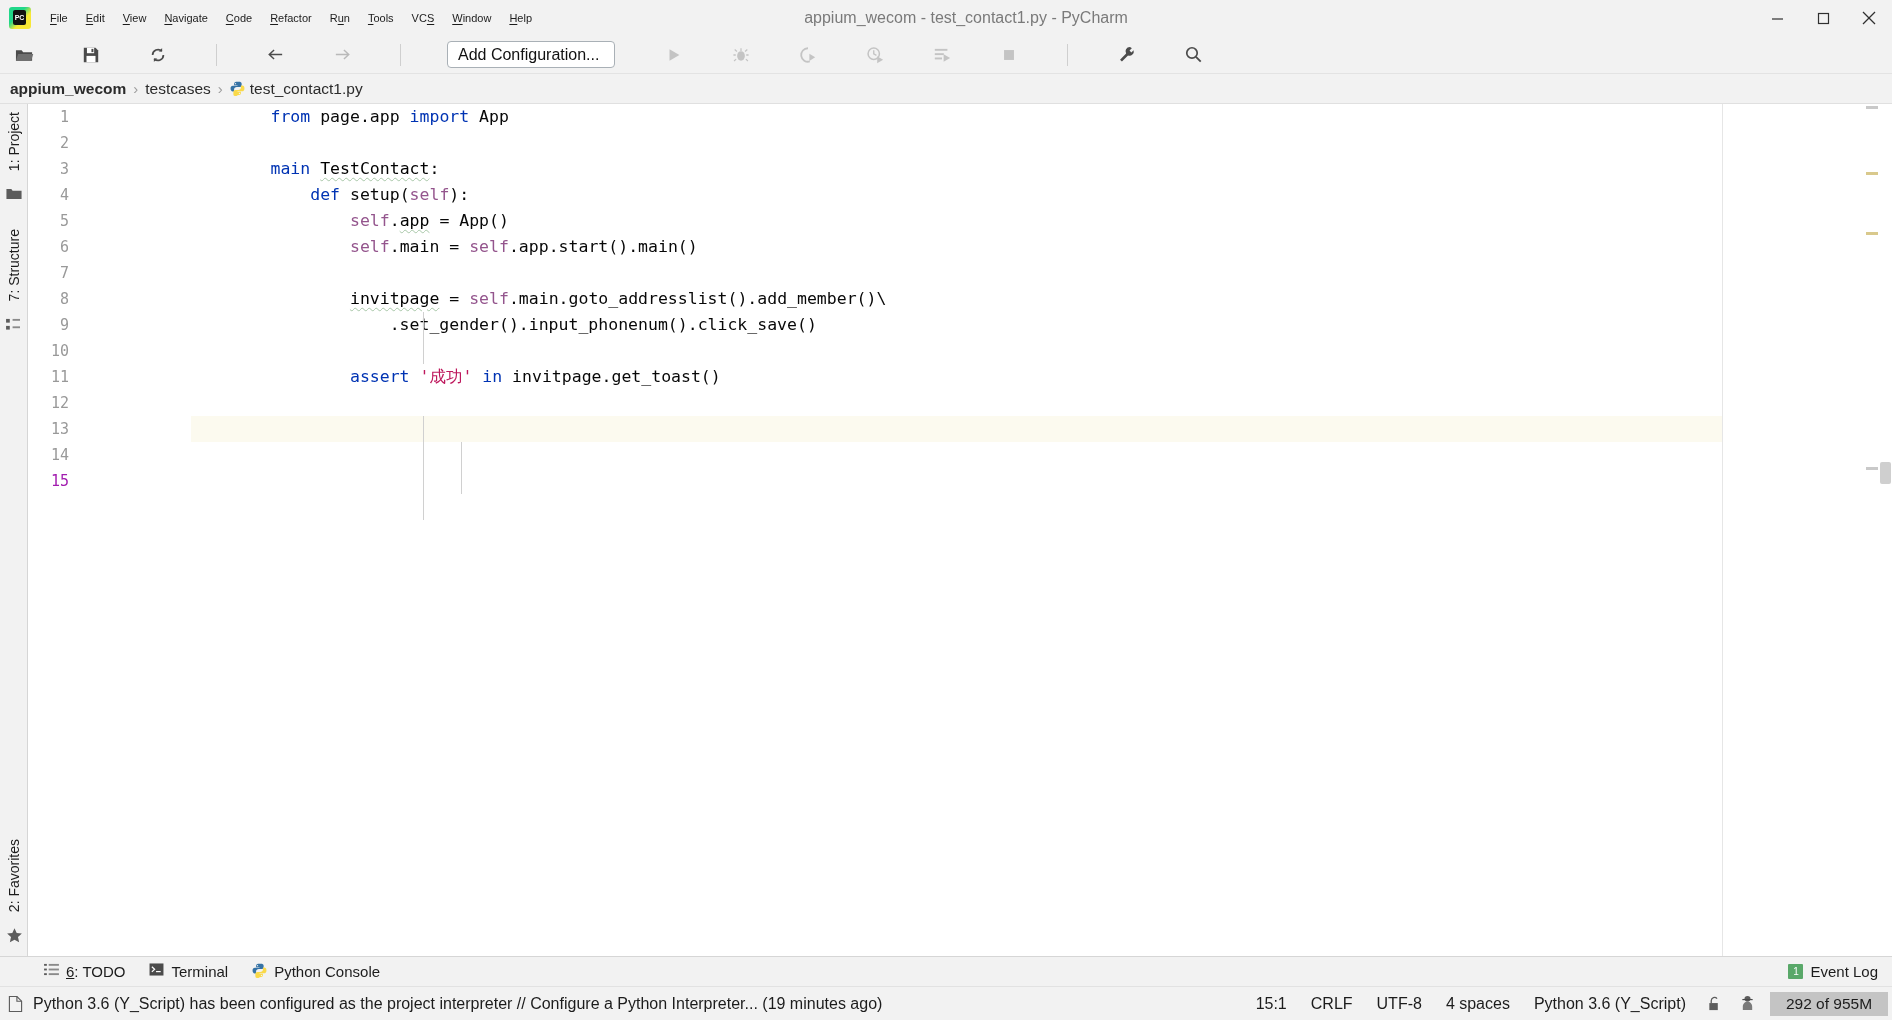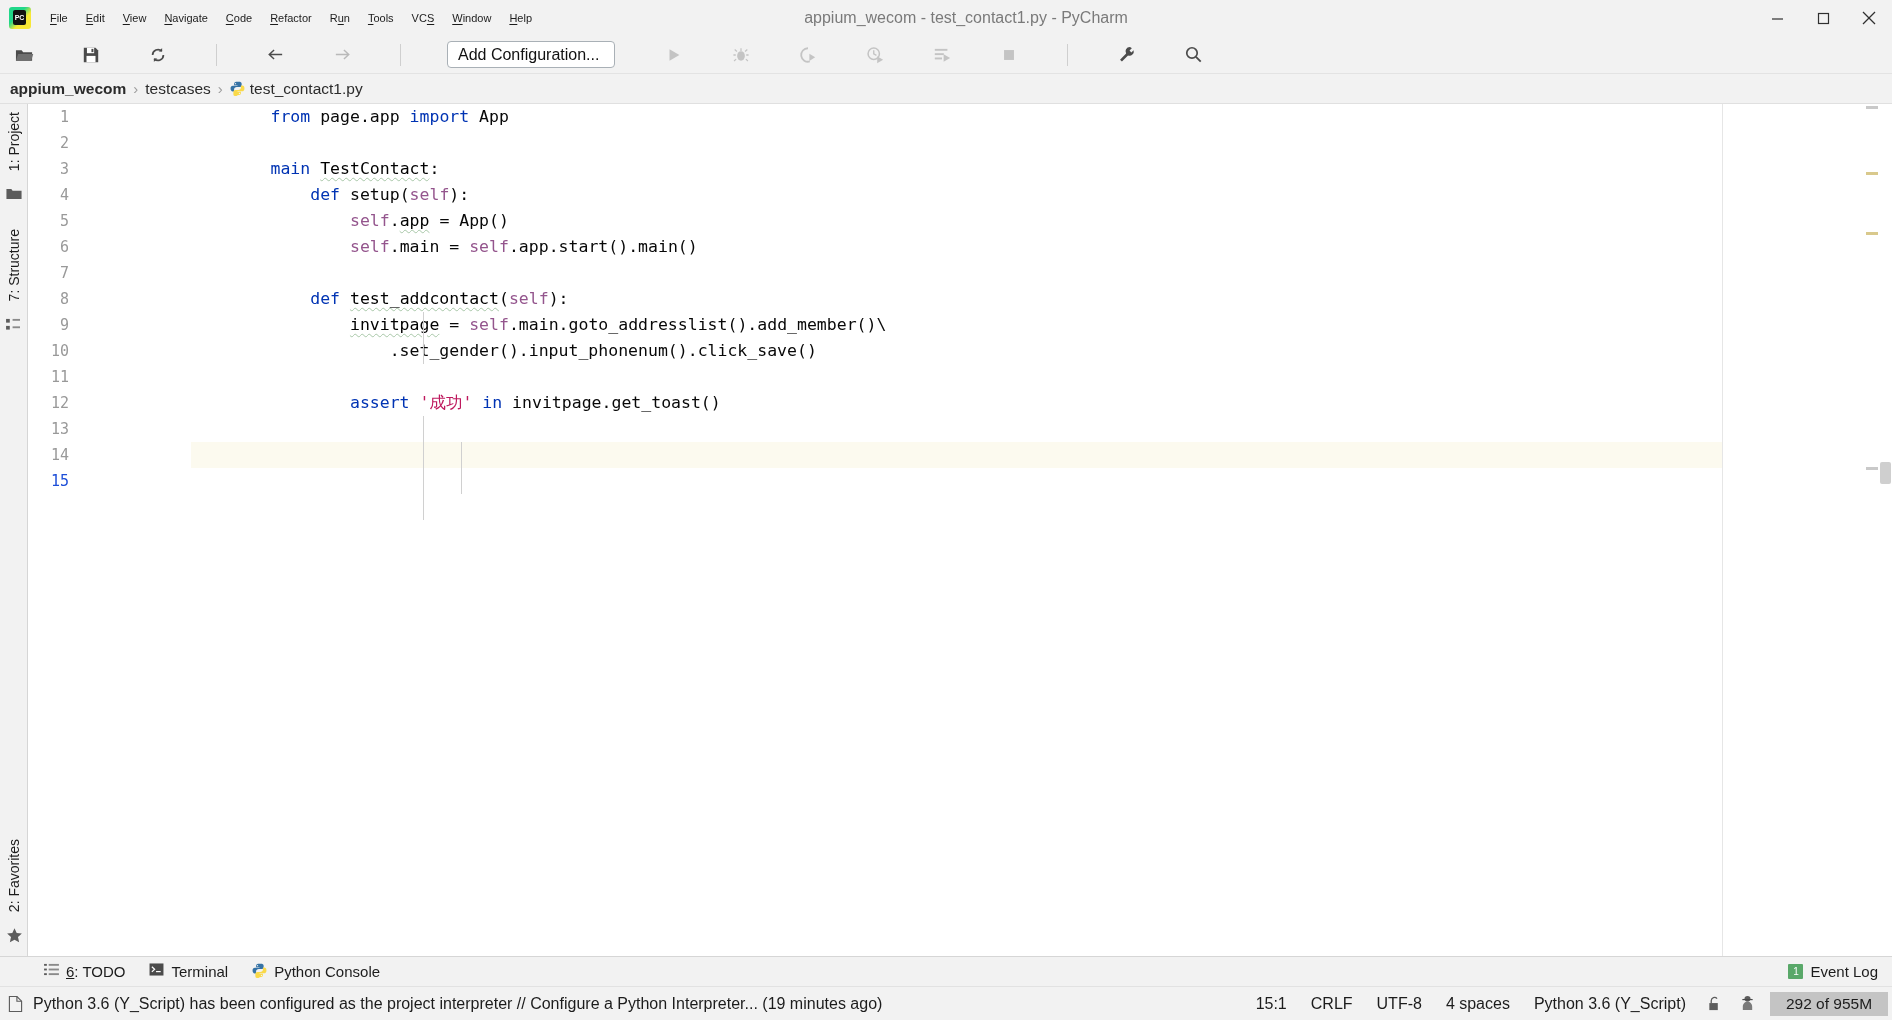--- a/index.html
+++ b/index.html
@@ -99,21 +99,21 @@
   .editorwrap { flex: 1 1 auto; display: flex; min-width: 0; position: relative; background: #fff; }
   .gutter {
     width: 163px; flex: 0 0 163px; background: #fff; position: relative;
     font-family: "DejaVu Sans Mono", monospace; font-size: 15px;
     border-right: none;
   }
   .lnum {
     height: 26px; line-height: 26px; text-align: right; padding-right: 122px;
     color: #999999; font-size: 15px;
   }
-  .lnum.current { color: #1d4ed8; }
+  .lnum.current { color: #a21caf; }
   .code {
     flex: 1 1 auto; position: relative; background: #fff; min-width: 0;
     font-family: "DejaVu Sans Mono", monospace; font-size: 16.5px; overflow: hidden;
   }
   .cline { height: 26px; line-height: 26px; white-space: pre; padding-left: 0; position: relative; }
   .cline.hl { background: #fcfaef; }
   .kw   { color: #0033b3; }
   .self { color: #94558d; }
   .str  { color: #be185d; }
   .plain{ color: #080808; }
@@ -367,21 +367,20 @@
         </div>
       <div class="code" id="codearea">
 
       <div class="cline"><span class="plain">        </span><span class="kw">from</span><span class="plain"> page.app </span><span class="kw">import</span><span class="plain"> App</span></div>
           <div class="cline">&nbsp;</div>
           <div class="cline"><span class="plain">        </span><span class="kw">main</span><span class="plain"> </span><span class="wavy">TestContact</span><span class="plain">:</span></div>
           <div class="cline"><span class="plain">            </span><span class="kw">def</span><span class="plain"> setup(</span><span class="self">self</span><span class="plain">):</span></div>
           <div class="cline"><span class="plain">                </span><span class="self">self</span><span class="plain">.</span><span class="wavy">app</span><span class="plain"> = App()</span></div>
           <div class="cline"><span class="plain">                </span><span class="self">self</span><span class="plain">.main = </span><span class="self">self</span><span class="plain">.app.start().main()</span></div>
           <div class="cline">&nbsp;</div>
-          <div class="cline"><span class="plain">            </span><span class="kw">def</span><span class="plain"> </span><span class="wavy">test_addcontact</span><span class="plain">(</span><span class="self">self</span><span class="plain">):</span></div>
           <div class="cline"><span class="plain">                </span><span class="wavy">invitpage</span><span class="plain"> = </span><span class="self">self</span><span class="plain">.main.goto_addresslist().add_member()\</span></div>
           <div class="cline"><span class="plain">                    .set_gender().input_phonenum().click_save()</span></div>
           <div class="cline">&nbsp;</div>
           <div class="cline"><span class="plain">                </span><span class="kw">assert</span><span class="plain"> </span><span class="str">'成功'</span><span class="plain"> </span><span class="kw">in</span><span class="plain"> invitpage.get_toast()</span></div>
           <div class="cline">&nbsp;</div>
           <div class="cline hl">&nbsp;</div>
           <div class="indent-guide" style="left:232px; top:208px; height:52px;"></div>
           <div class="indent-guide" style="left:232px; top:312px; height:104px;"></div>
           <div class="indent-guide" style="left:270px; top:338px; height:52px;"></div>
         </div>

